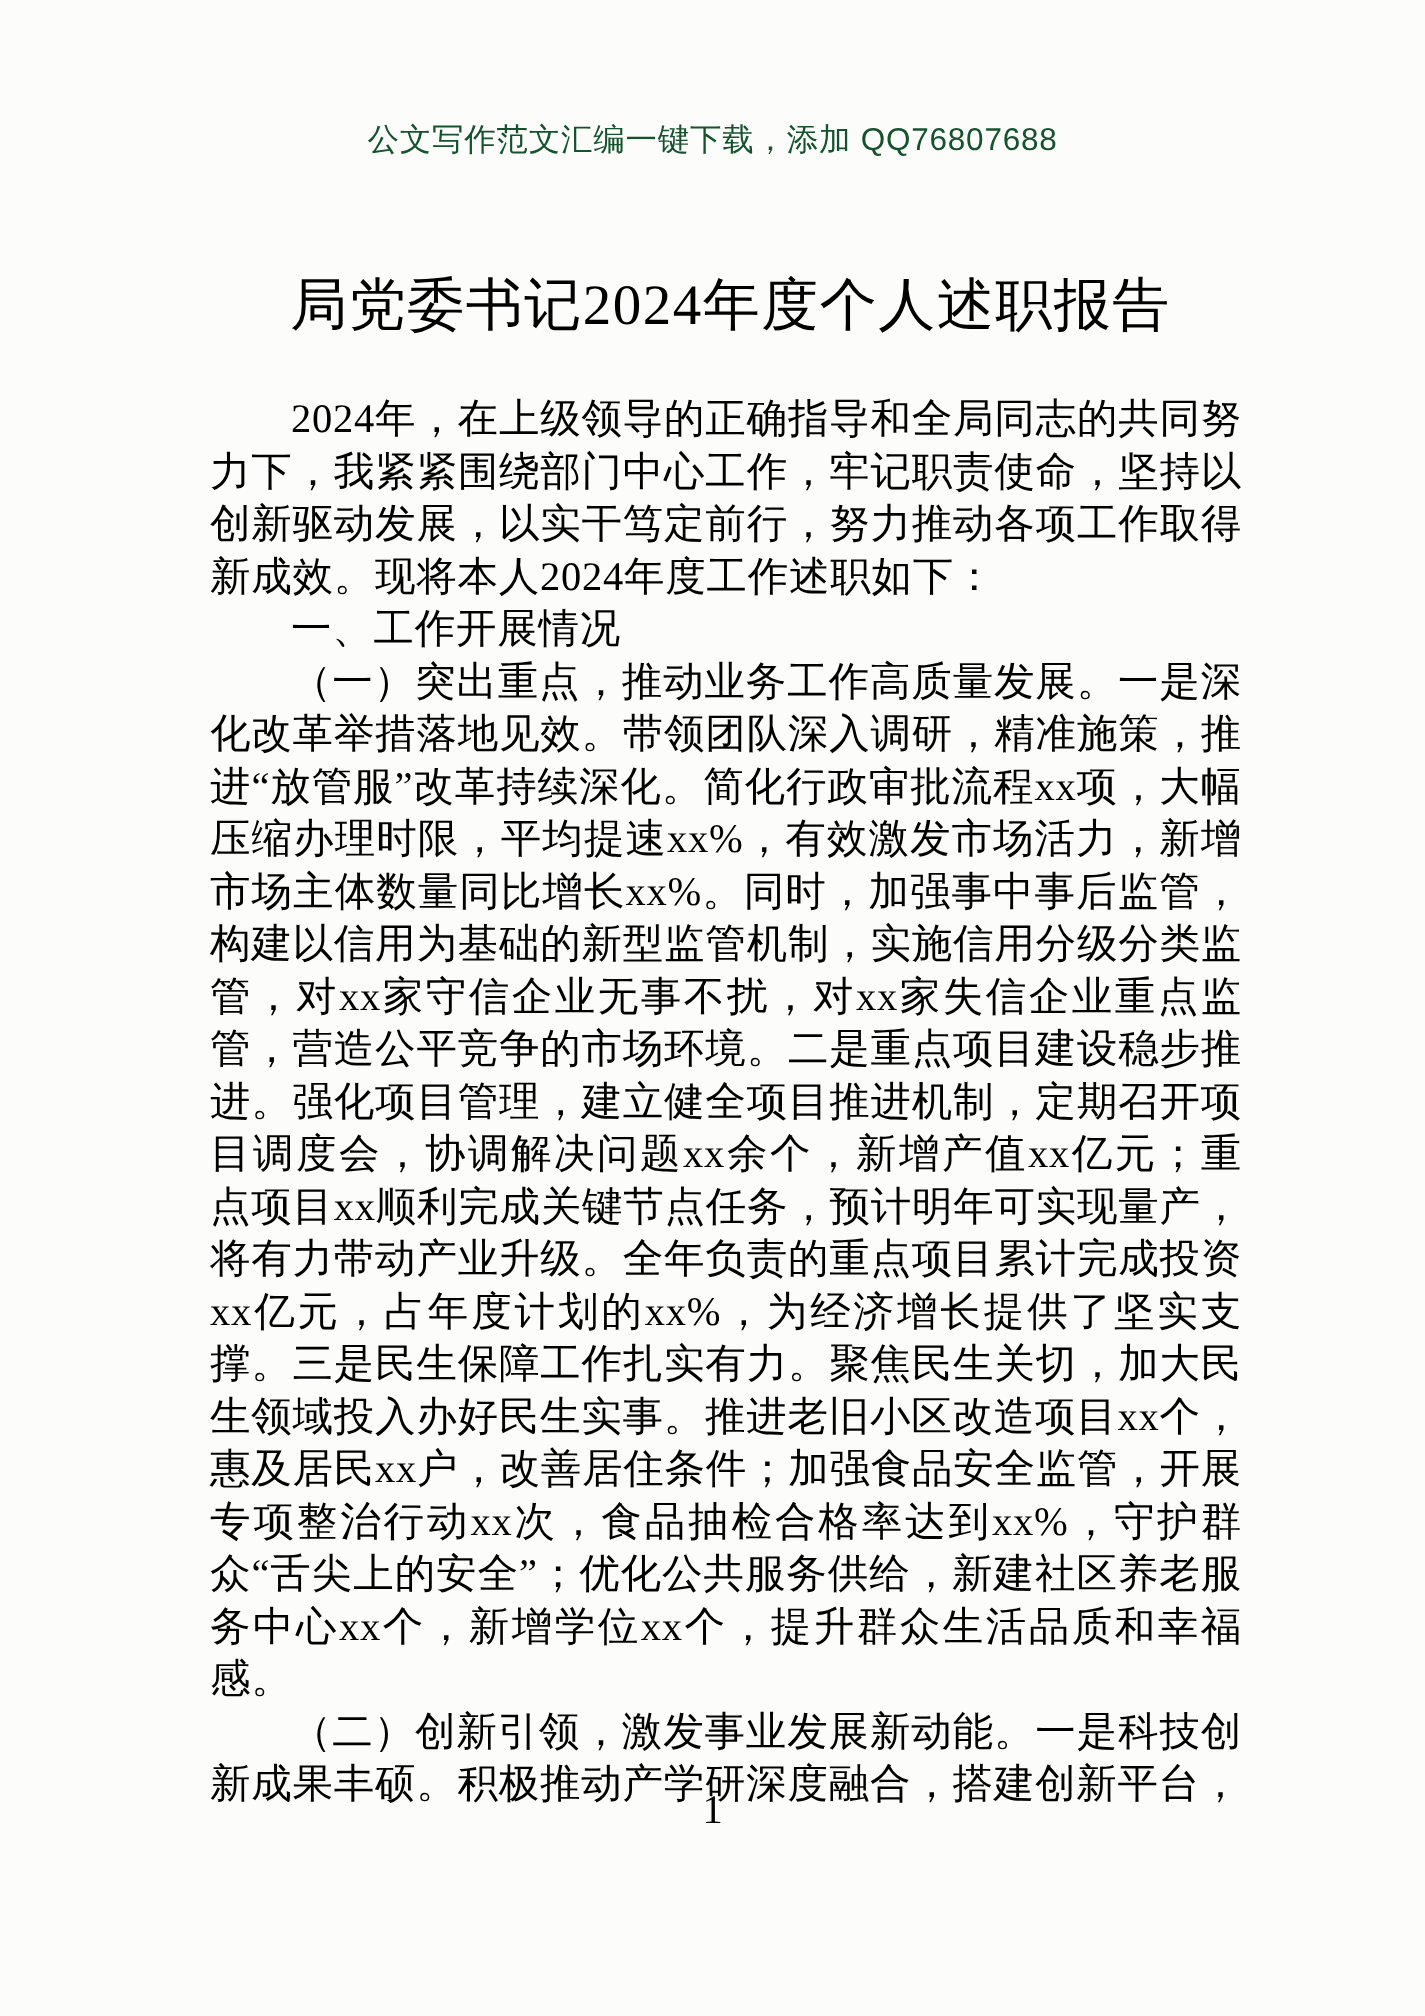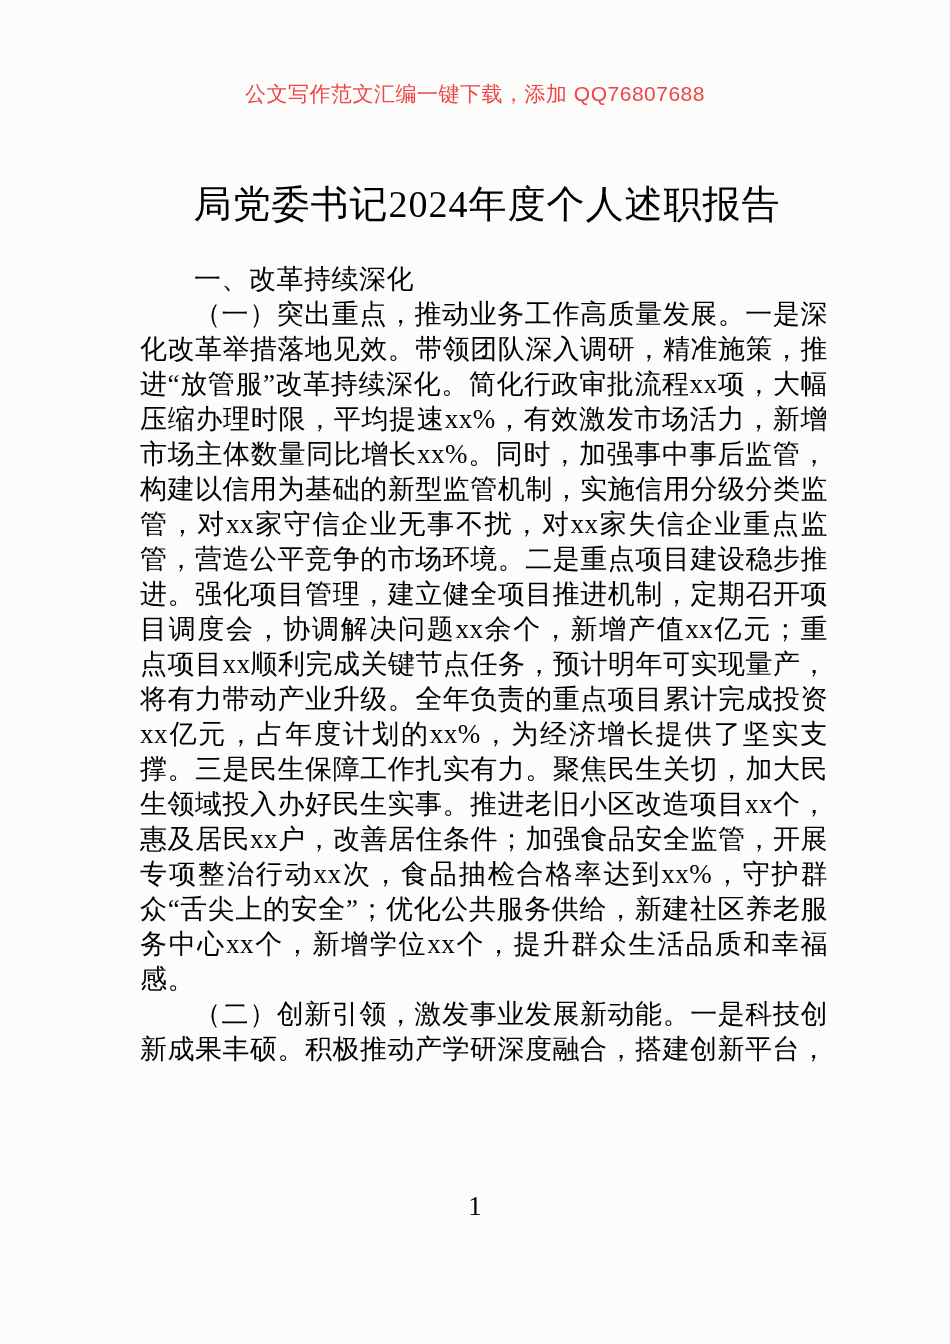--- a/index.html
+++ b/index.html
@@ -67,25 +67,26 @@
     text-align: center;
     font-size: 27px;
     line-height: 32px;
   }
 </style>
 </head>
 <body>
 
 <div class="page">
 
-  <div class="promo" style="color: #ef4444;">公文写作范文汇编一键下载，添加 QQ76807688</div>
+  <div class="promo" style="color: #14532d;">公文写作范文汇编一键下载，添加 QQ76807688</div>
 
   <h1 class="doc-title">局党委书记2024年度个人述职报告</h1>
 
   <div class="body-text">
-    <p>一、改革持续深化</p>
+    <p>2024年，在上级领导的正确指导和全局同志的共同努力下，我紧紧围绕部门中心工作，牢记职责使命，坚持以创新驱动发展，以实干笃定前行，努力推动各项工作取得新成效。现将本人2024年度工作述职如下：</p>
+    <p>一、工作开展情况</p>
     <p>（一）突出重点，推动业务工作高质量发展。一是深化改革举措落地见效。带领团队深入调研，精准施策，推进“放管服”改革持续深化。简化行政审批流程xx项，大幅压缩办理时限，平均提速xx%，有效激发市场活力，新增市场主体数量同比增长xx%。同时，加强事中事后监管，构建以信用为基础的新型监管机制，实施信用分级分类监管，对xx家守信企业无事不扰，对xx家失信企业重点监管，营造公平竞争的市场环境。二是重点项目建设稳步推进。强化项目管理，建立健全项目推进机制，定期召开项目调度会，协调解决问题xx余个，新增产值xx亿元；重点项目xx顺利完成关键节点任务，预计明年可实现量产，将有力带动产业升级。全年负责的重点项目累计完成投资xx亿元，占年度计划的xx%，为经济增长提供了坚实支撑。三是民生保障工作扎实有力。聚焦民生关切，加大民生领域投入办好民生实事。推进老旧小区改造项目xx个，惠及居民xx户，改善居住条件；加强食品安全监管，开展专项整治行动xx次，食品抽检合格率达到xx%，守护群众“舌尖上的安全”；优化公共服务供给，新建社区养老服务中心xx个，新增学位xx个，提升群众生活品质和幸福感。</p>
     <p>（二）创新引领，激发事业发展新动能。一是科技创新成果丰硕。积极推动产学研深度融合，搭建创新平台，</p>
   </div>
 
   <div class="page-number">1</div>
 
 </div>
 
 </body></html>

